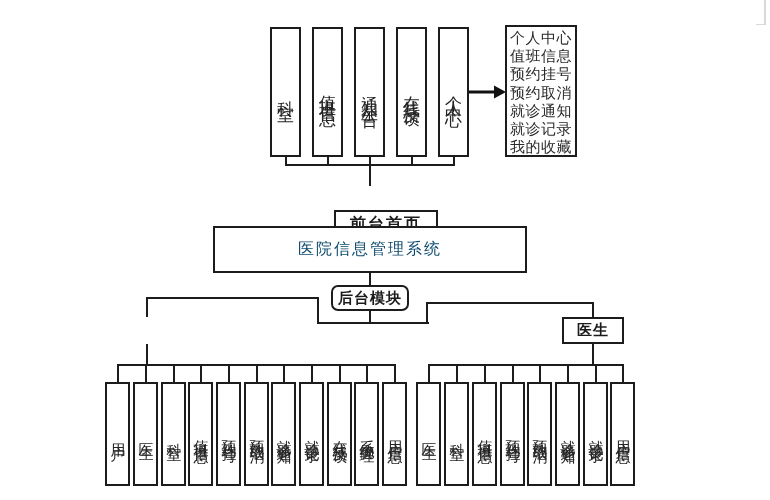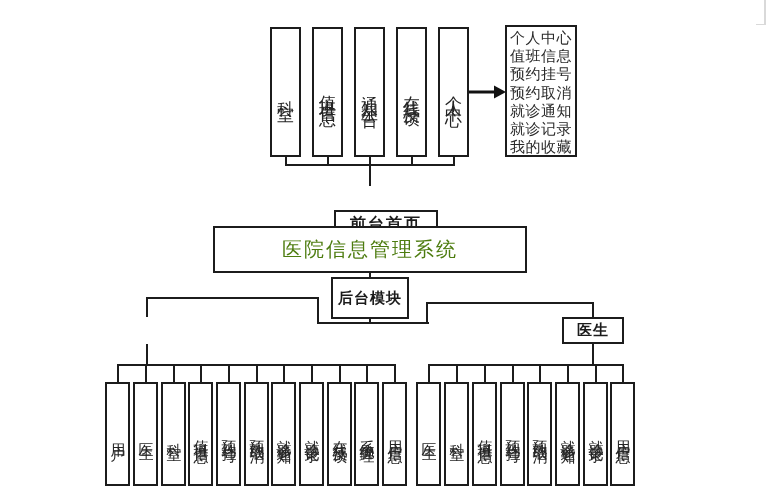--- a/index.html
+++ b/index.html
@@ -13,21 +13,21 @@
     border:2px solid #1c1c1c;display:flex;align-items:center;justify-content:center;
   }
   .vtext{
     writing-mode:vertical-rl;text-orientation:upright;
     color:#242424;white-space:nowrap;
   }
   .vtop{font-size:17px;letter-spacing:5px;}
   .vbottom{font-size:15px;letter-spacing:3px;}
   .hlabel{font-weight:bold;font-size:15px;color:#1b1b1b;letter-spacing:1px;}
   .hlabel-lg{font-weight:bold;font-size:16px;color:#1b1b1b;letter-spacing:2px;}
-  .systitle{font-size:20px;color:#4d7c0f;letter-spacing:2px;}
+  .systitle{font-size:16px;color:#0c4a6e;letter-spacing:2px;}
   .panel{
     position:absolute;box-sizing:border-box;background:#ffffff;border:2px solid #1c1c1c;
     left:505px;top:25px;width:72px;height:132px;padding-top:2px;text-align:center;
   }
   .panel-line{font-size:15px;line-height:18.2px;color:#2a2a2a;letter-spacing:0.5px;}
   .edge-artifact{position:absolute;background:#d9d9d9;}
 </style>
 </head>
 <body>
 
@@ -96,21 +96,21 @@
   </div>
 
   <div class="box" style="left:334px;top:186px;width:104px;height:29px;margin-top:24px;">
     <span class="hlabel-lg">前台首页</span>
   </div>
 
   <div class="box" style="left:213px;top:226px;width:314px;height:47px;">
     <span class="systitle">医院信息管理系统</span>
   </div>
 
-  <div class="box" style="left:331px;top:277px;width:78px;height:42px;">
+  <div class="box" style="left:331px;top:285px;width:78px;height:26px;border-radius:7px;">
     <span class="hlabel">后台模块</span>
   </div>
 
   <div class="box" style="left:562px;top:317px;width:62px;height:27px;">
     <span class="hlabel">医生</span>
   </div>
 
   <div class="box" style="left:105px;top:382px;width:25px;height:104px;">
     <span class="vtext vbottom">用户</span>
   </div>

